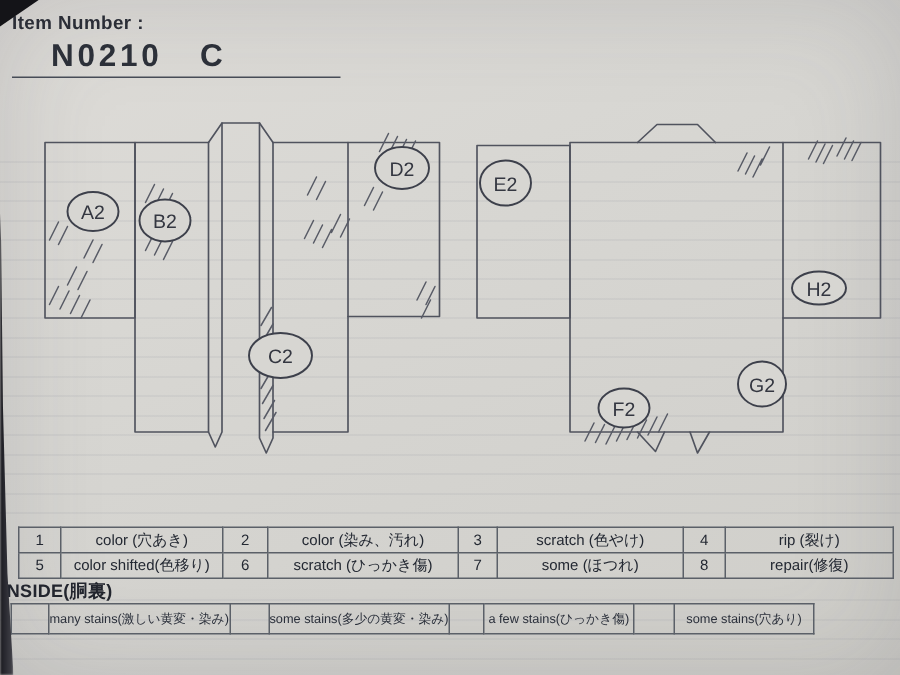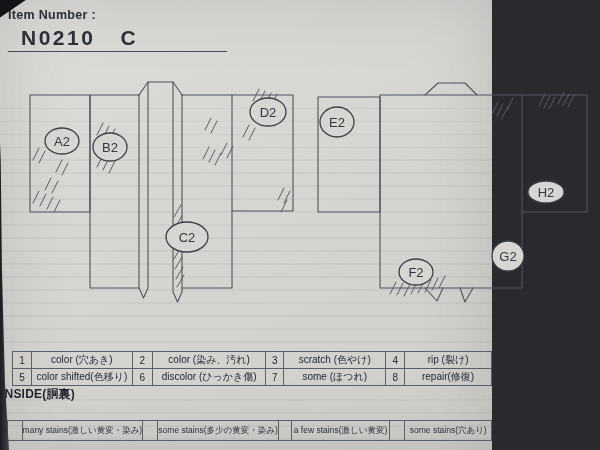--- a/index.html
+++ b/index.html
@@ -2,21 +2,21 @@
 <html><head>
 <meta charset="utf-8">
 <style>
   html,body{margin:0;padding:0;}
   body{
     width:600px;height:450px;overflow:hidden;
     font-family:"Liberation Sans","DejaVu Sans",sans-serif;
     background:#2a2a2e;
   }
   #sheet{
-    position:relative;width:492px;height:450px;
+    position:relative;width:600px;height:450px;
     background:linear-gradient(155deg,#dedcd8 0%,#d8d7d3 35%,#d3d2ce 70%,#cfcec9 100%);
     box-shadow:inset 0 0 70px rgba(70,72,82,0.18);
   }
   
   .showthrough{
     position:absolute;left:0;right:0;pointer-events:none;
     background:repeating-linear-gradient(180deg,transparent 0 11.5px,rgba(105,110,128,0.08) 11.5px 13px);
   }
   .st-top{top:96px;height:248px;}
   .st-bottom{top:388px;height:58px;opacity:.9;}
@@ -31,21 +31,21 @@
     background:linear-gradient(to right,#1b1b20,#44444c);
     clip-path:polygon(0 0,8% 6%,22% 42%,55% 78%,100% 100%,0 100%);
     filter:blur(.6px);
   }
   
   .item-label{
     position:absolute;left:8px;top:8px;
     font-size:12.5px;font-weight:bold;color:#2b2e37;letter-spacing:.3px;
   }
   .item-value{
-    position:absolute;left:21px;top:26px;
+    position:absolute;left:34px;top:26px;
     font-size:21px;font-weight:600;color:#2c3039;letter-spacing:2.5px;white-space:pre;
   }
   .item-underline{
     position:absolute;left:8px;top:51px;width:219px;height:0;
     border-bottom:1.6px solid #474c57;
   }
   svg{position:absolute;overflow:visible;}
   .pencil{stroke:#50535e;stroke-width:1.1;fill:none;stroke-linecap:round;stroke-linejoin:round;}
   .hatch{stroke:#585b66;stroke-width:1;fill:none;stroke-linecap:round;}
   .marker-ellipse{stroke:#3d404b;stroke-width:1.3;fill:#d7d6d2;}
@@ -55,21 +55,21 @@
   td{
     border:1px solid #5b6068;color:#232832;text-align:center;vertical-align:middle;
     padding:0;overflow:hidden;white-space:nowrap;
   }
   #defect-table{left:12px;top:351px;}
   #defect-table td{font-size:10px;height:16px;}
   .inside-title{
     position:absolute;left:1px;top:386px;
     font-size:12px;font-weight:bold;color:#22252e;letter-spacing:.2px;
   }
-  #inside-table{left:7px;top:420px;}
+  #inside-table{left:7px;top:402px;}
   #inside-table td{font-size:8.5px;height:19px;color:#2a2f3a;}
 </style>
 </head>
 <body>
 
 <div id="sheet">
 
   <div class="showthrough st-top"></div>
   <div class="showthrough st-bottom"></div>
 
@@ -174,21 +174,21 @@
       <td>color (染み、汚れ)</td>
       <td>3</td>
       <td>scratch (色やけ)</td>
       <td>4</td>
       <td>rip (裂け)</td>
     </tr>
     <tr>
       <td>5</td>
       <td>color shifted(色移り)</td>
       <td>6</td>
-      <td>discolor (ひっかき傷)</td>
+      <td>scratch (ひっかき傷)</td>
       <td>7</td>
       <td>some (ほつれ)</td>
       <td>8</td>
       <td>repair(修復)</td>
     </tr>
   </tbody>
     </table>
 
   <div class="inside-title">INSIDE(胴裏)</div>
 
@@ -203,21 +203,21 @@
       <col style="width:27px">
         <col style="width:93px">
     </colgroup>
     <tbody>
         <tr>
       <td></td>
       <td>many stains(激しい黄変・染み)</td>
       <td></td>
       <td>some stains(多少の黄変・染み)</td>
       <td></td>
-      <td>a few stains(激しい黄変)</td>
+      <td>a few stains(ひっかき傷)</td>
       <td></td>
       <td>some stains(穴あり)</td>
     </tr>
   </tbody>
     </table>
 
   <div class="corner-tl"></div>
   <div class="edge-left"></div>
 </div>
 

